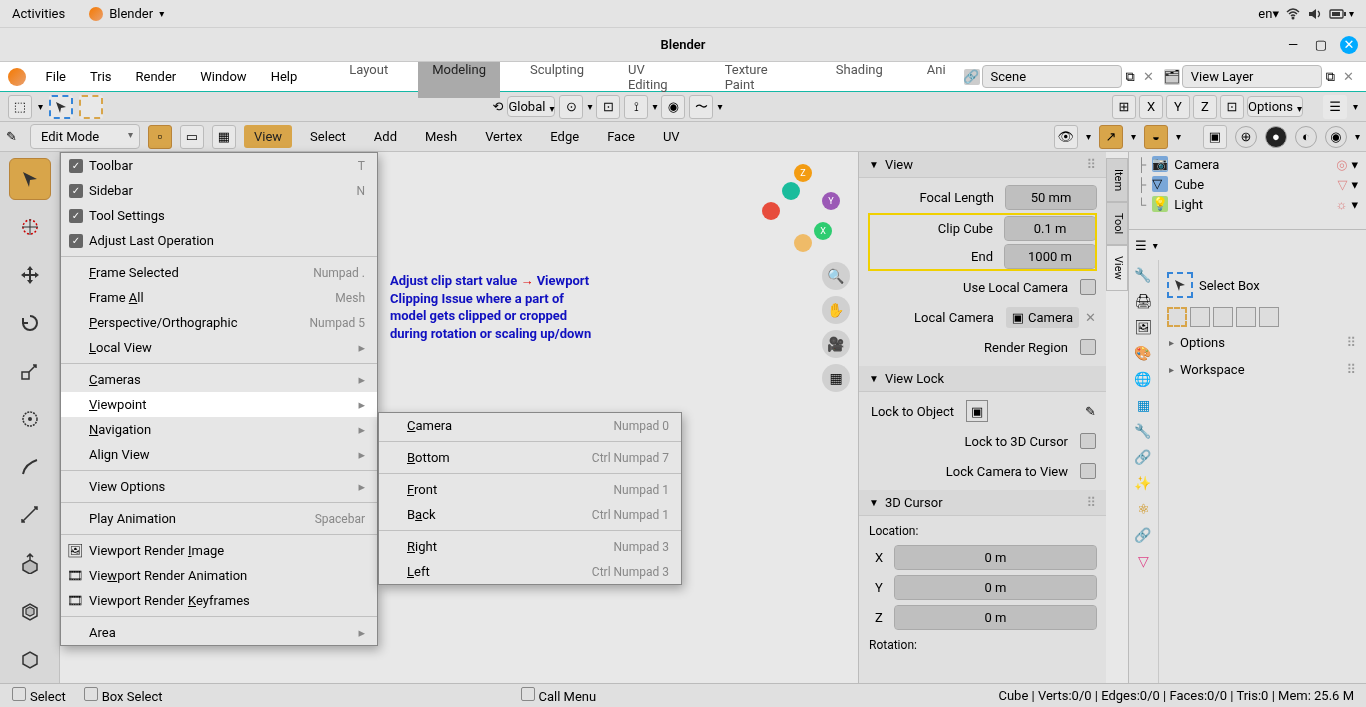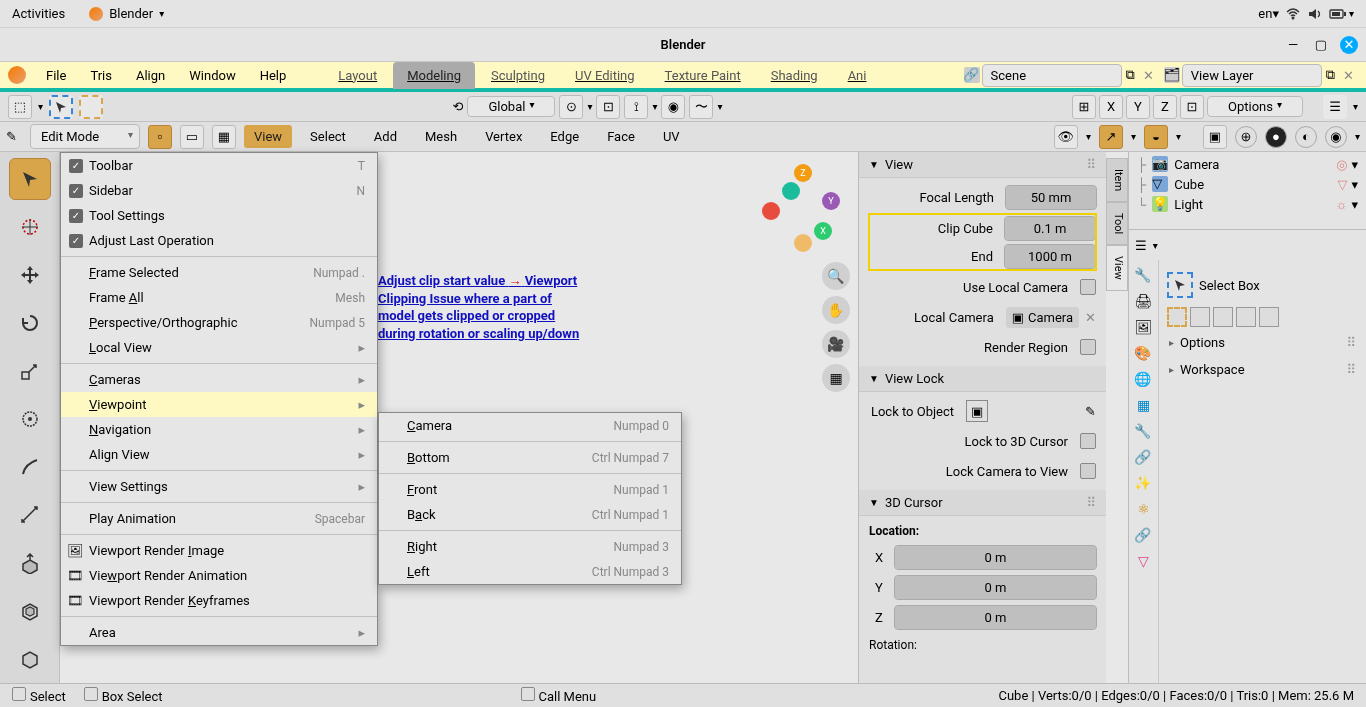--- a/index.html
+++ b/index.html
@@ -14,24 +14,24 @@
 .os-right span { display: inline-flex; align-items: center; }
 
 
 .title-bar { height: 34px; background: #e4e4e4; display: flex; align-items: center; justify-content: center; position: relative; border-bottom: 1px solid #c8c8c8;}
 .title-bar .title { font-weight: 600; }
 .win-controls { position: absolute; right: 8px; display: flex; gap: 10px; align-items: center;}
 .win-btn { width: 18px; height: 18px; display: inline-flex; align-items: center; justify-content: center; cursor: pointer; border-radius: 50%;}
 .win-close { background: #00aaff; color: #fff; }
 
 
-.menu-bar { height: 30px; background: #fef9c3; display: flex; align-items: center; padding: 0 8px; gap: 4px; border-bottom: 4px solid #14b8a6;}
+.menu-bar { height: 30px; background: #ffffff; display: flex; align-items: center; padding: 0 8px; gap: 4px; border-bottom: 1px solid #14b8a6;}
 .blender-logo { width: 18px; height: 18px; background: linear-gradient(135deg,#f57900,#e9a06f); border-radius: 50%; margin-right: 6px;}
 .menu-item { padding: 4px 10px; cursor: pointer; border-radius: 3px;}
-.workspace-tabs { margin-left: 24px; display: flex; gap: 2px; text-decoration: underline;}
+.workspace-tabs { margin-left: 24px; display: flex; gap: 16px;}
 .ws-tab { padding: 6px 14px; cursor: pointer; color: #555; border-radius: 4px 4px 0 0;}
 .ws-tab.active { background: #aaa; color: #222; }
 .scene-area { margin-left: auto; display: flex; align-items: center; gap: 2px;}
 .scene-box, .layer-box { background: #e8e8e8; border: 1px solid #bbb; border-radius: 4px; padding: 3px 8px; min-width: 140px; display: flex; align-items: center; gap: 6px; }
 .small-icon { width: 16px; height: 16px; background: #999; border-radius: 2px; display: inline-block;}
 .x-btn { color: #888; padding: 0 4px; cursor: pointer;}
 
 
 .header-row { height: 30px; background: #e0e0e0; display: flex; align-items: center; padding: 0 8px; gap: 6px; border-bottom: 1px solid #c0c0c0;}
 .hdr-icon-btn { width: 24px; height: 24px; border: 1px solid #bbb; border-radius: 3px; display: flex; align-items: center; justify-content: center; background: #e8e8e8; cursor: pointer;}
@@ -50,27 +50,27 @@
 .toolbar-left { width: 60px; background: #d8d8d8; border-right: 1px solid #c0c0c0; display: flex; flex-direction: column; align-items: center; padding-top: 6px; gap: 6px;}
 .tool-btn { width: 42px; height: 42px; border-radius: 6px; display: flex; align-items: center; justify-content: center; cursor: pointer; background: #d8d8d8;}
 .tool-btn.active { background: #d8a54a; border: 1px solid #b8843a;}
 
 .viewport { flex: 1; background: #e8e8e8; position: relative;}
 .perspective-label { position: absolute; top: 10px; left: 40px; }
 .gizmo { position: absolute; top: 10px; right: 14px; width: 82px; height: 82px;}
 .gizmo .ball { position: absolute; width: 18px; height: 18px; border-radius: 50%; display: flex; align-items: center; justify-content: center; font-size: 9px; color: #fff;}
 .vp-side-btns { position: absolute; right: 8px; top: 110px; display: flex; flex-direction: column; gap: 6px;}
 .vp-side-btn { width: 28px; height: 28px; border-radius: 50%; background: #d0d0d0; display: flex; align-items: center; justify-content: center; cursor: pointer; font-size: 14px;}
-.annotation { position: absolute; left: 318px; top: 120px; color: #1010c0; font-weight: 700; font-size: 14.5px; line-height: 1.35; text-decoration: underline; }
+.annotation { position: absolute; left: 330px; top: 120px; color: #1010c0; font-weight: 700; font-size: 14.5px; line-height: 1.35; }
 .annotation-arrow { color: #d00; font-weight: bold; }
 
 
 .view-dropdown { position: absolute; top: 0; left: 0; width: 318px; background: #e6e6e6; border: 1px solid #888; box-shadow: 2px 4px 10px rgba(0,0,0,0.3); z-index: 100;}
 .dd-row { display: flex; align-items: center; padding: 5px 12px 5px 28px; cursor: pointer; position: relative;}
-.dd-row.highlight { background: #fef9c3; gap: 8px;}
+.dd-row.highlight { background: #ffffff; gap: 8px;}
 .dd-row .check { position: absolute; left: 8px; width: 14px; height: 14px; background: #666; border-radius: 2px; display: flex; align-items: center; justify-content: center; color: #fff; font-size: 10px;}
 .dd-row .shortcut { margin-left: auto; color: #888; font-size: 12px;}
 .dd-row .arrow { margin-left: auto; color: #888;}
 .dd-sep { height: 1px; background: #c0c0c0; margin: 3px 0;}
 .dd-icon { position: absolute; left: 6px; width: 16px; height: 16px;}
 .under { text-decoration: underline; text-decoration-thickness: 1px;}
 
 
 .viewpoint-submenu { position: absolute; top: 260px; left: 318px; width: 304px; background: #e6e6e6; border: 1px solid #888; box-shadow: 2px 4px 10px rgba(0,0,0,0.3); z-index: 101;}
 
@@ -107,21 +107,21 @@
 .expand-row .tri { margin-right: 6px; font-size: 10px; color: #666;}
 .expand-row .grip { margin-left: auto; color: #999;}
 .shape-row { display: flex; gap: 3px; padding: 2px 0;}
 .shape { width: 20px; height: 20px; border: 1px solid #999; background: #ddd;}
 
 
 .status-bar { height: 24px; background: #e0e0e0; border-top: 1px solid #bbb; display: flex; align-items: center; padding: 0 12px; font-size: 12px; gap: 18px;}
 .status-bar .right { margin-left: auto;}
 .sb-icon { width: 14px; height: 14px; border: 1px solid #888; border-radius: 2px; display: inline-block; margin-right: 4px;}
 .round-icon { width: 22px; height: 22px; border-radius: 50%; display: flex; align-items: center; justify-content: center; border: 1px solid #aaa;}
-.orientation-sel { display: flex; align-items: flex-start; gap: 4px; background: #e8e8e8; border: 1px solid #bbb; border-radius: 4px; padding: 2px 20px;}
+.orientation-sel { display: flex; align-items: flex-end; gap: 4px; background: #e8e8e8; border: 1px solid #bbb; border-radius: 4px; padding: 2px 0;}
 
 svg { display: block; }
 </style>
 </head>
 <body>
 
 <div class="os-bar">
   <div class="os-left">
     <span>Activities</span>
     <span class="os-app">
@@ -161,21 +161,21 @@
     <span class="win-btn">—</span>
     <span class="win-btn">▢</span>
     <span class="win-btn win-close">✕</span>
   </div>
 </div>
 
 <div class="menu-bar">
   <span class="blender-logo"></span>
   <span class="menu-item">File</span>
   <span class="menu-item">Tris</span>
-  <span class="menu-item">Align</span>
+  <span class="menu-item">Render</span>
   <span class="menu-item">Window</span>
   <span class="menu-item">Help</span>
   <div class="workspace-tabs">
     <span class="ws-tab">Layout</span>
     <span class="ws-tab active">Modeling</span>
     <span class="ws-tab">Sculpting</span>
     <span class="ws-tab">UV Editing</span>
     <span class="ws-tab">Texture Paint</span>
     <span class="ws-tab">Shading</span>
     <span class="ws-tab">Ani</span>
@@ -388,21 +388,21 @@
       <div class="dd-row">
           <span><span class="under">N</span>avigation</span>
           <span class="arrow">▸</span>
         </div>
       <div class="dd-row">
           <span>Align View</span>
           <span class="arrow">▸</span>
         </div>
       <div class="dd-sep"></div>
       <div class="dd-row">
-          <span>View Settings</span>
+          <span>View Options</span>
           <span class="arrow">▸</span>
         </div>
       <div class="dd-sep"></div>
       <div class="dd-row">
           <span>Play Animation</span>
           <span class="shortcut">Spacebar</span>
         </div>
       <div class="dd-sep"></div>
       <div class="dd-row">
           <span class="dd-icon">🖼</span>
@@ -547,21 +547,21 @@
       </div>
     </div>
 
     <div class="panel-section">
       <div class="panel-header">
           <span class="tri">▼</span>
           <span>3D Cursor</span>
           <span class="grip">⠿</span>
         </div>
       <div class="panel-body">
-        <div style="font-size:12px;padding:2px 0;font-weight:bold;">Location:</div>
+        <div style="font-size:12px;padding:2px 0;">Location:</div>
         <div class="prop-row">
             <span style="width:20px;text-align:center;">X</span>
             <span class="value" style="flex:1;">0 m</span>
           </div>
         <div class="prop-row">
             <span style="width:20px;text-align:center;">Y</span>
             <span class="value" style="flex:1;">0 m</span>
           </div>
         <div class="prop-row">
             <span style="width:20px;text-align:center;">Z</span>

